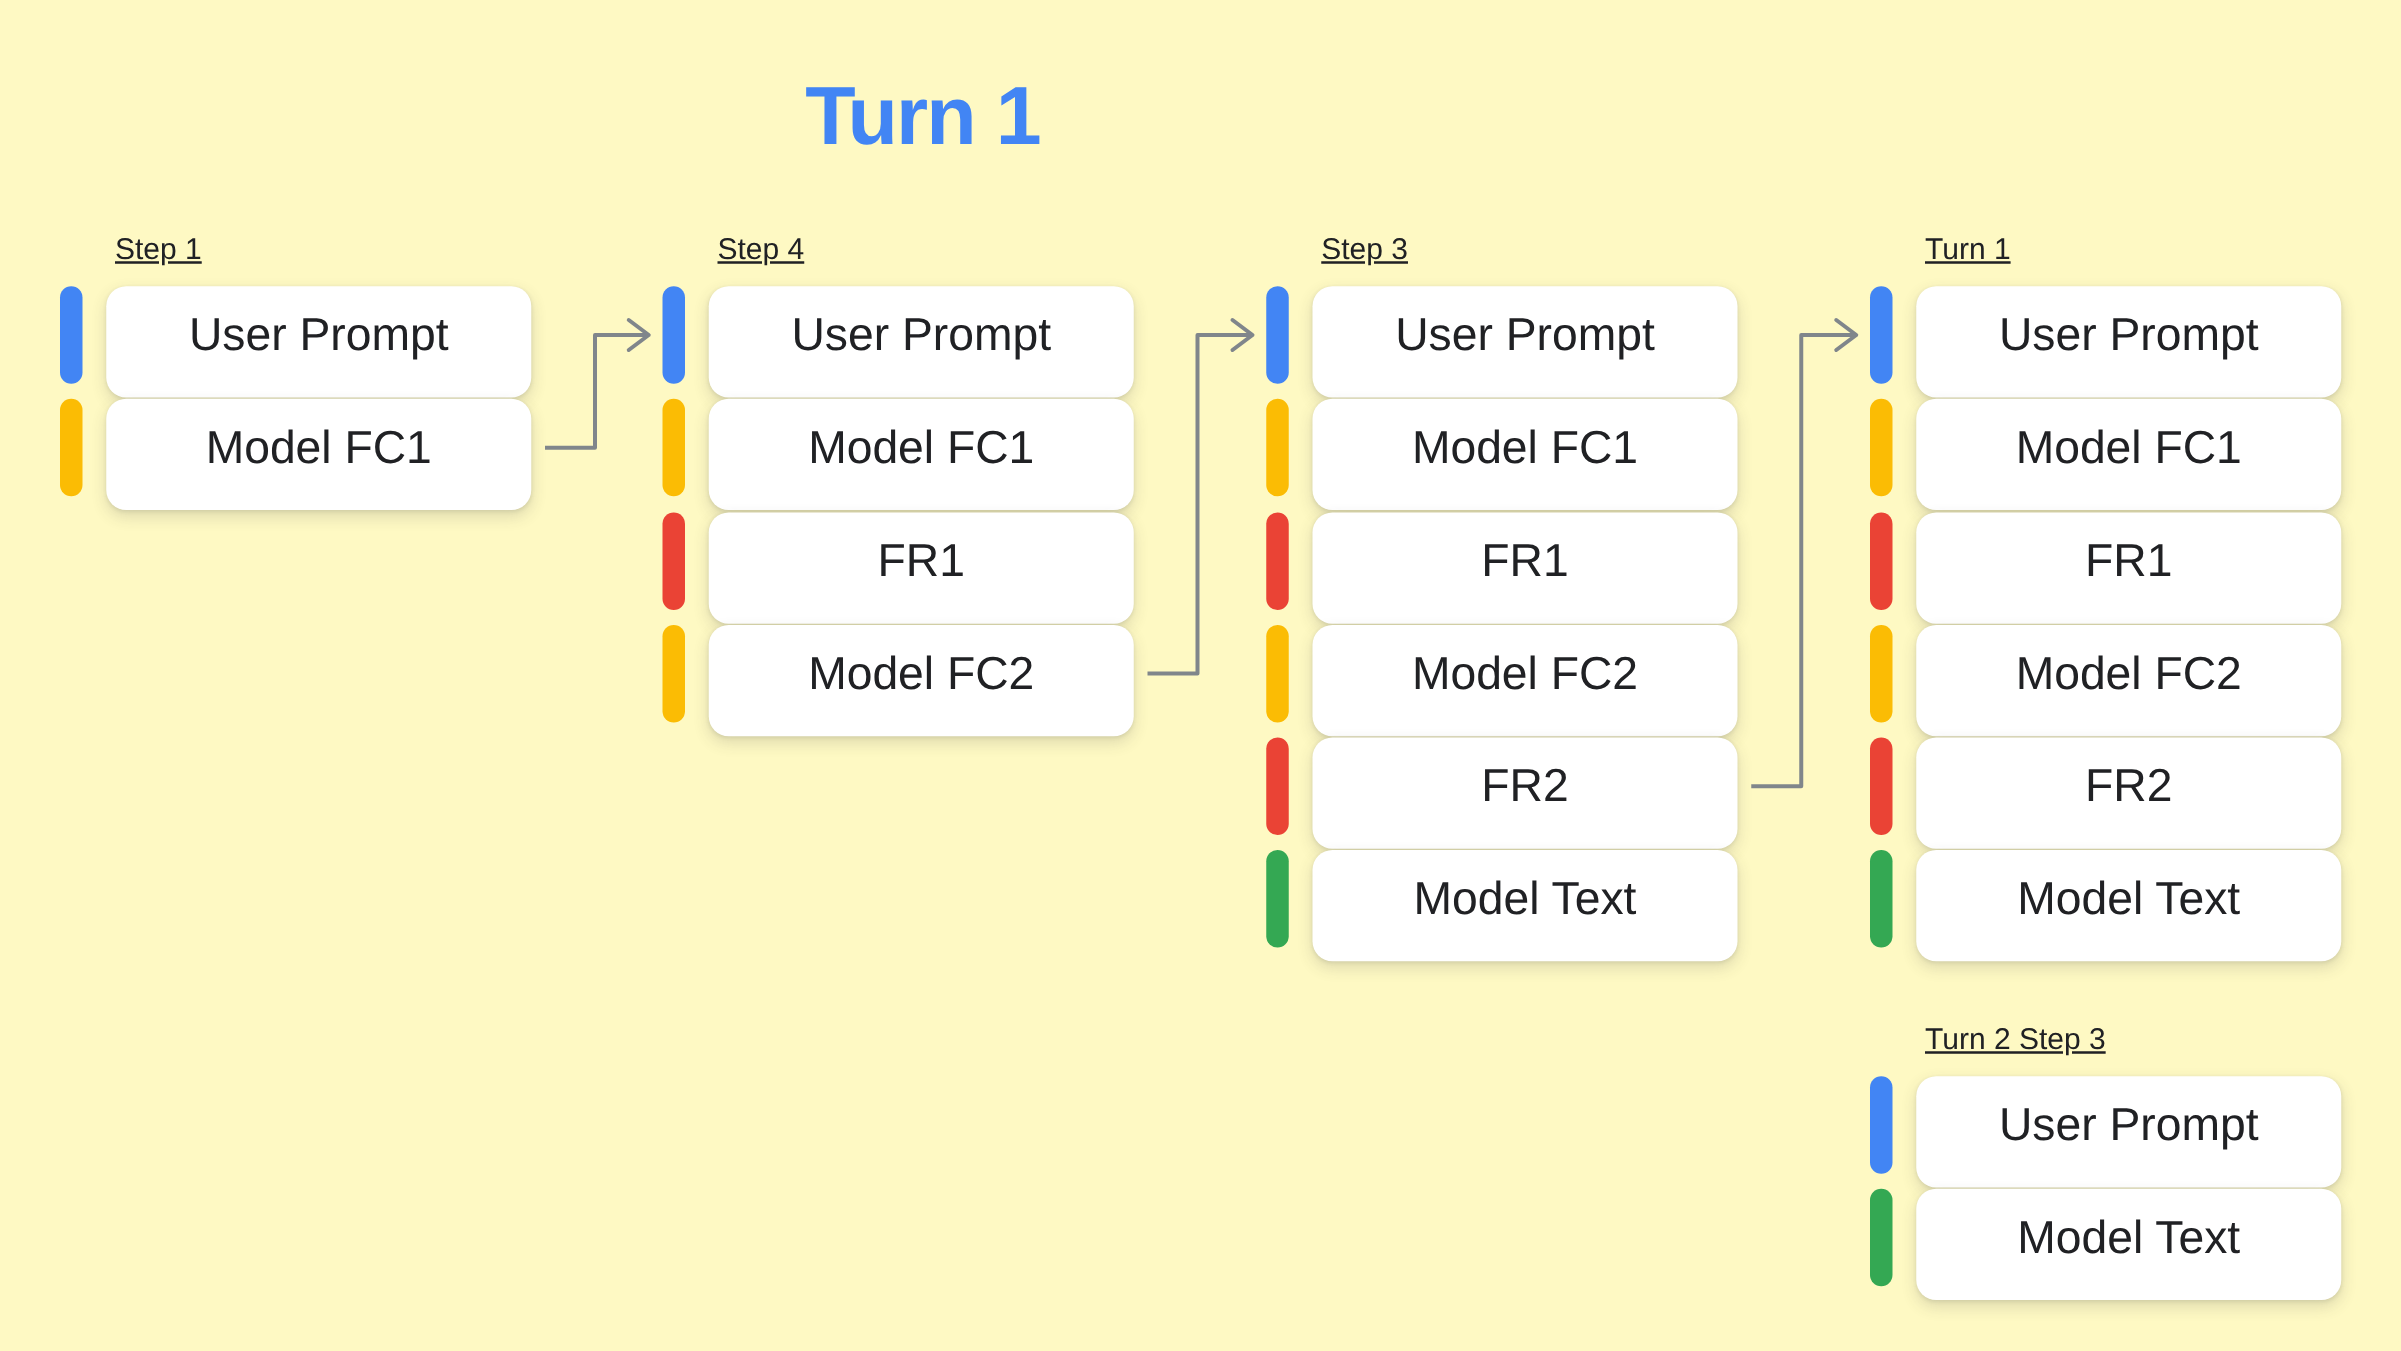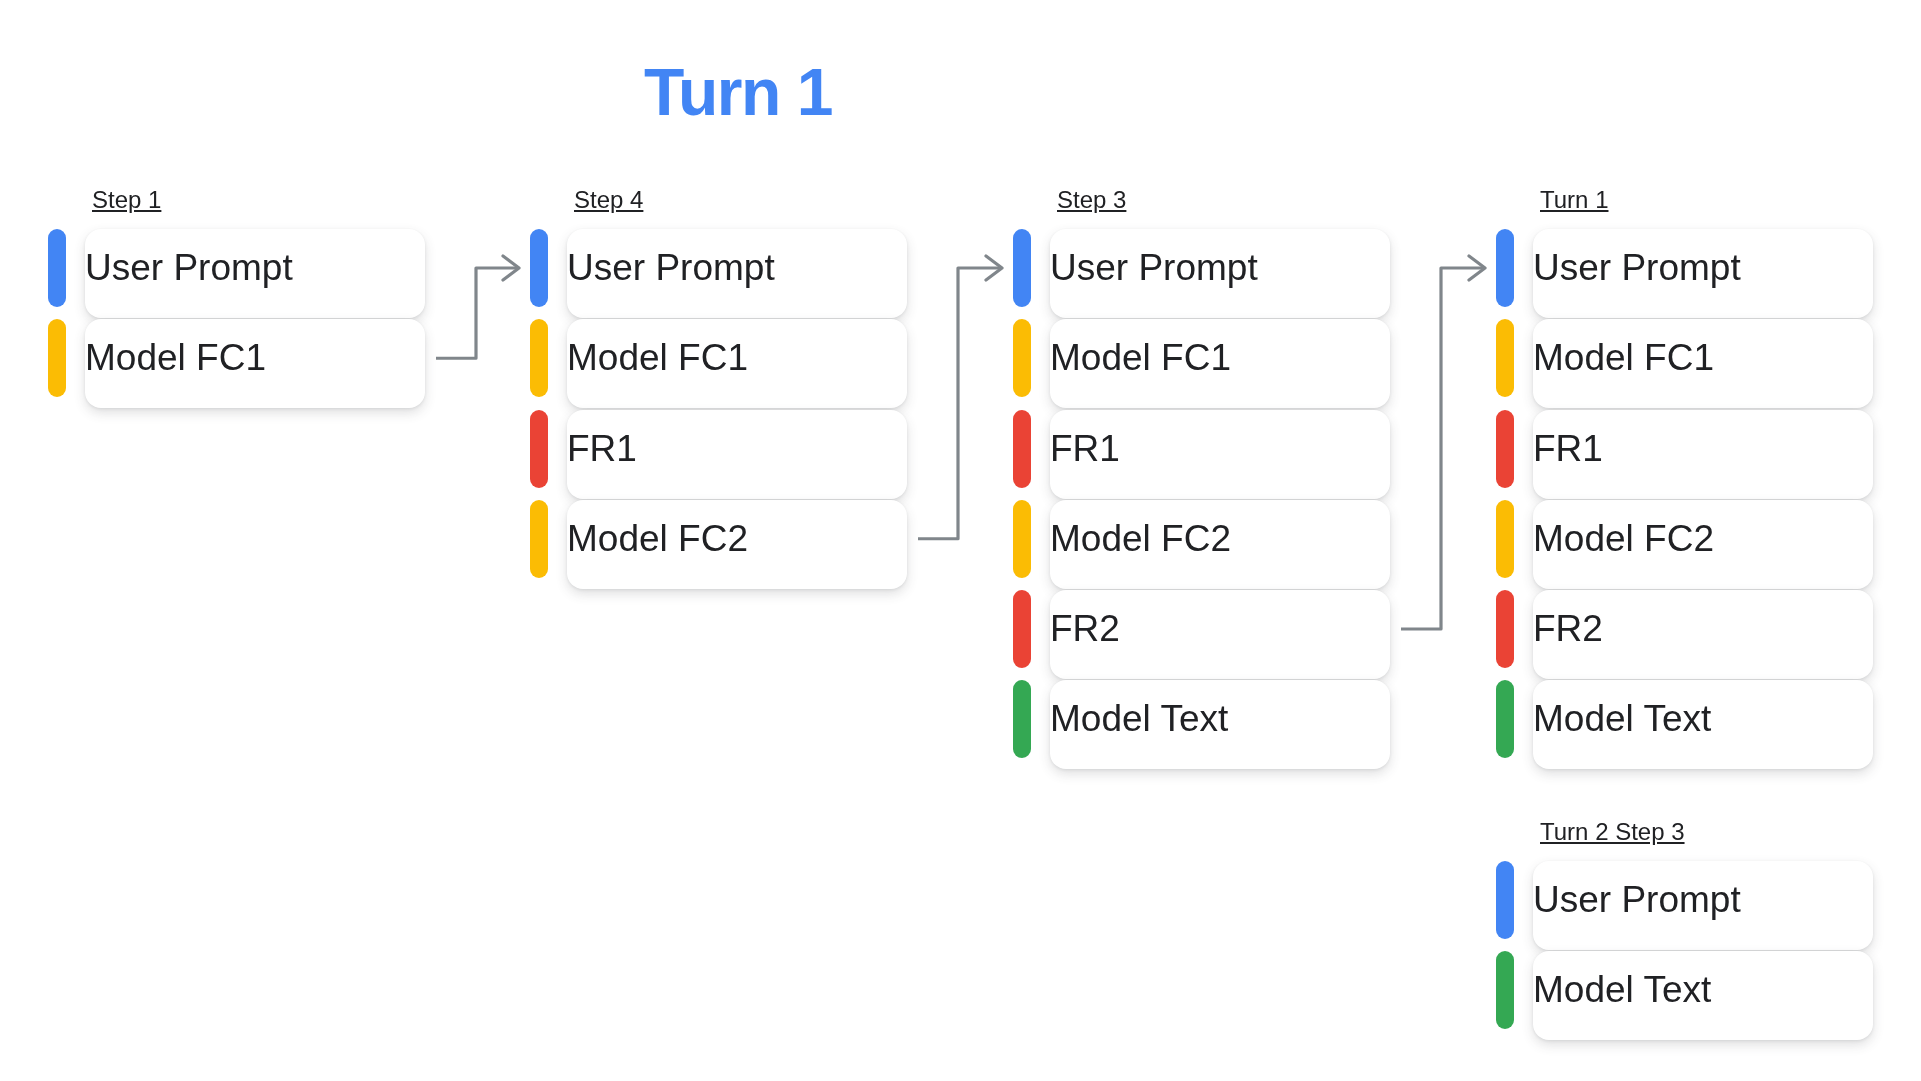--- a/index.html
+++ b/index.html
@@ -1,38 +1,38 @@
 <!DOCTYPE html>
 <html><head>
 <meta charset="utf-8">
 <style>
   html,body{margin:0;padding:0;background:#e8eaed;}
   .canvas{
-    position:relative;width:1921px;height:1081px;background:#ffffff;
+    position:relative;width:1921px;height:1081px;background:#fef9c3;
     font-family:"Liberation Sans",sans-serif;overflow:hidden;
   }
   .turn-title{
     position:absolute;top:56px;font-size:66px;font-weight:700;
     letter-spacing:-1.5px;color:#4285f4;text-align:center;line-height:1.1;
     white-space:nowrap;
   }
   .turn-title.t1{left:85px;width:1306px;}
   .turn-title.t2{left:1533px;width:340px;}
   .column{position:absolute;width:377px;}
   .col-header{
     position:absolute;left:44px;top:0;font-size:24px;line-height:28px;
     color:#202124;white-space:nowrap;text-decoration:underline;
   }
   .row{position:absolute;left:0;width:377px;height:78px;}
   .bar{position:absolute;left:0;top:0;width:18px;height:78px;border-radius:9px;}
   .box{
     position:absolute;left:37px;top:0;width:340px;height:89px;background:#ffffff;
     border-radius:16px;
     box-shadow:0 5px 12px rgba(60,64,67,.16),0 1px 3px rgba(60,64,67,.10);
-    font-size:37px;color:#202124;text-align:left;line-height:77px;
+    font-size:37px;color:#202124;text-align:center;line-height:77px;
     white-space:nowrap;
   }
   #arrows{position:absolute;left:0;top:0;pointer-events:none;}
   #arrows path.shaft{stroke:#80868b;stroke-width:3.2;fill:none;stroke-linejoin:round;}
   #arrows path.head{stroke:#80868b;stroke-width:3.2;fill:none;stroke-linejoin:round;stroke-linecap:round;}
 </style>
 </head>
 <body>
 
 <div class="canvas">

